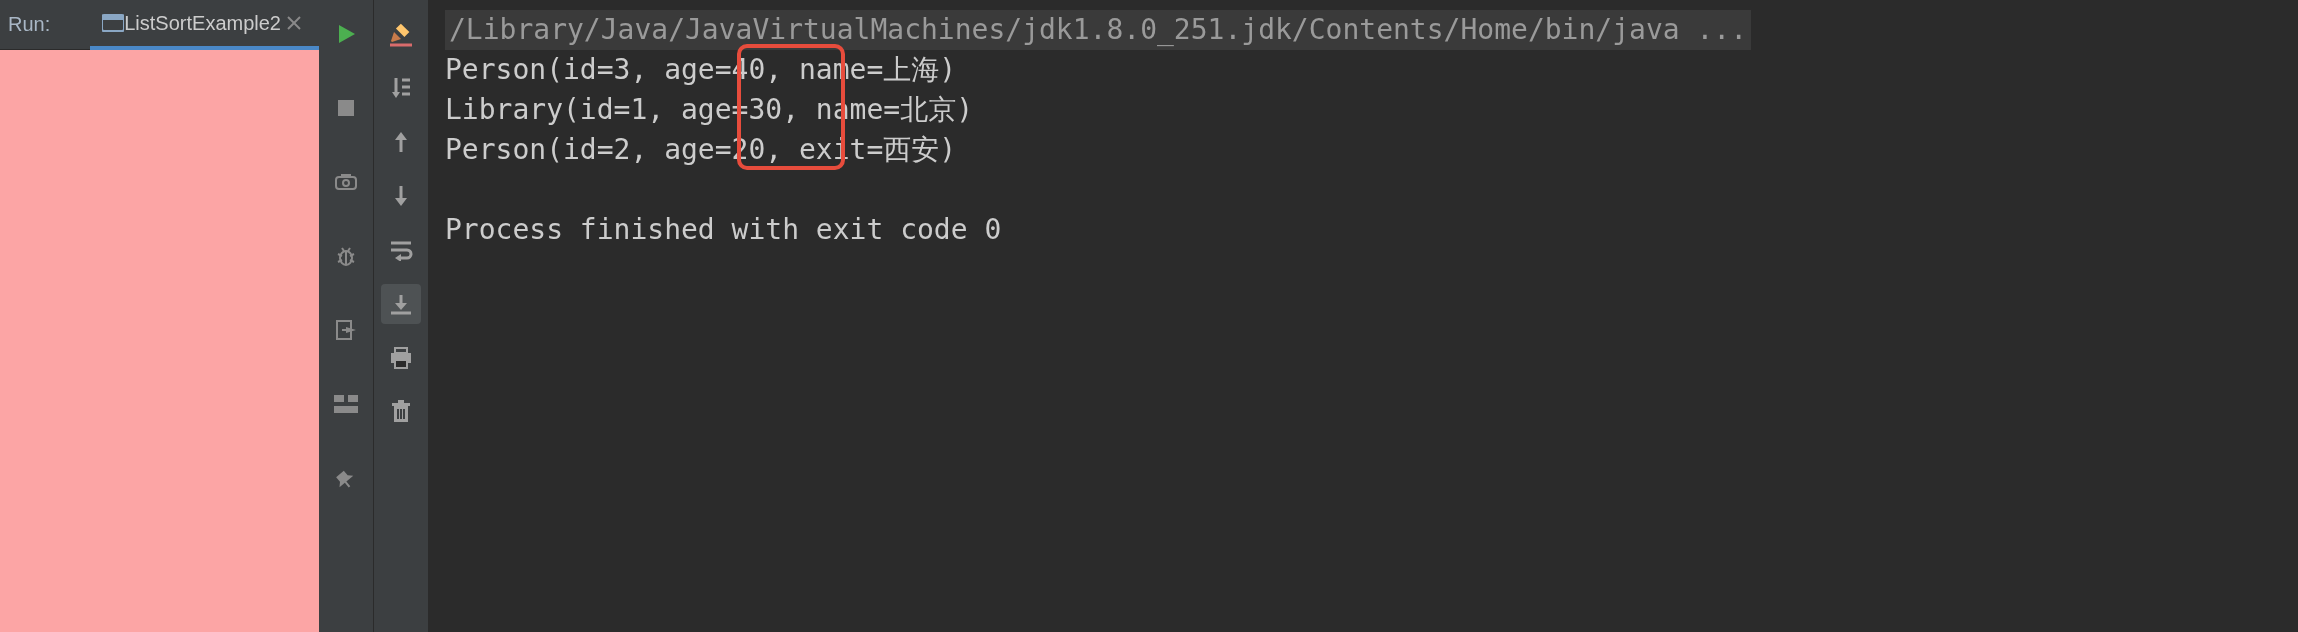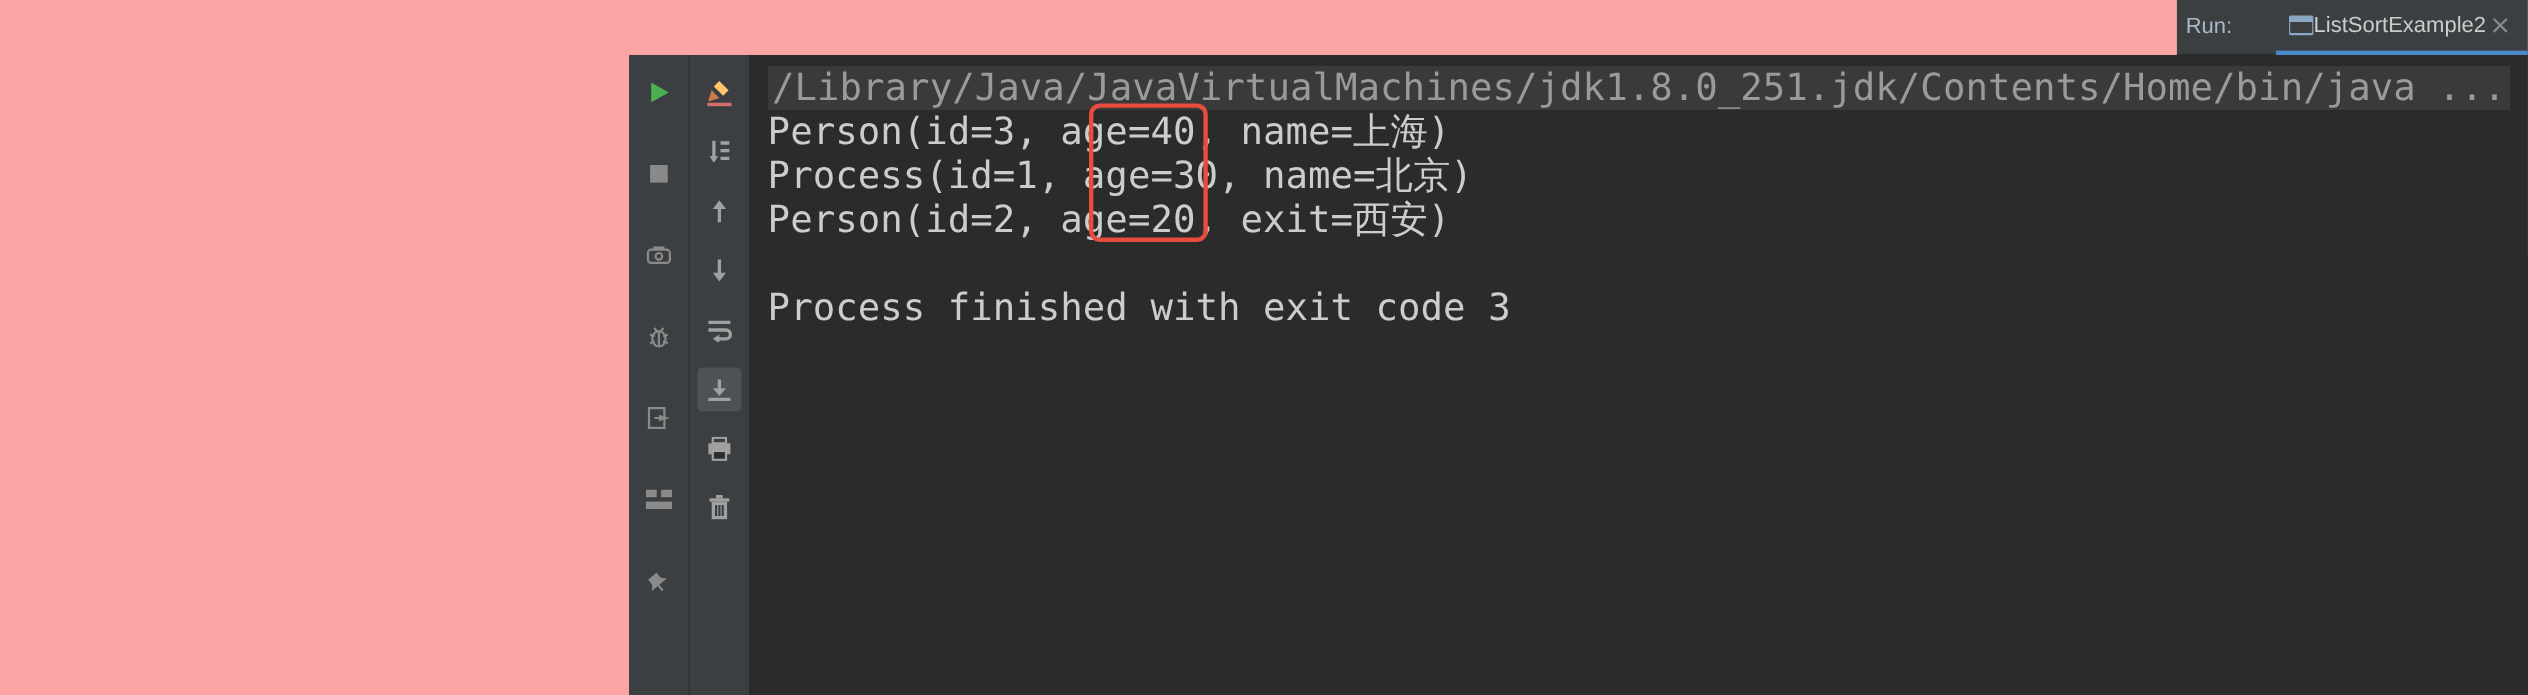--- a/index.html
+++ b/index.html
@@ -6,25 +6,24 @@
   html, body {
     width: 2298px;
     height: 632px;
     background: #2b2b2b;
     font-family: "Menlo", "Consolas", monospace;
     overflow: hidden;
     color: #bbbbbb;
   }
   .root {
     display: flex;
-    flex-direction: column;
+    flex-direction: row;
     width: 100%;
     height: 100%;
     background: #fca5a5;
-    align-items: flex-end;
   }
   .top-bar {
     height: 50px;
     display: flex;
     align-items: center;
     background: #3c3f41;
     border-bottom: 1px solid #2b2b2b;
     padding-left: 8px;
   }
   .run-label {
@@ -96,21 +95,21 @@
   .gutter-btn.active {
     background: #4e5254;
   }
   .console {
     flex: 1;
     padding: 10px 16px;
     background: #2b2b2b;
     position: relative;
   }
   .line {
-    font-size: 34px;
+    font-size: 28px;
     line-height: 40px;
     color: #cccccc;
     white-space: pre;
     font-family: "Menlo", "Consolas", monospace;
   }
   .cmd-line {
     background: #3a3a3a;
     color: #9a9a9a;
     display: inline-block;
     padding: 0 4px;
@@ -259,21 +258,21 @@
           <line x1="8" y1="9" x2="8" y2="19" stroke="#3c3f41" stroke-width="2"></line>
           <line x1="11" y1="9" x2="11" y2="19" stroke="#3c3f41" stroke-width="2"></line>
           <line x1="14" y1="9" x2="14" y2="19" stroke="#3c3f41" stroke-width="2"></line>
         </svg>
       </div>
     </div>
 
     <div class="console">
       <div class="line"><span class="cmd-line">/Library/Java/JavaVirtualMachines/jdk1.8.0_251.jdk/Contents/Home/bin/java ...</span></div>
       <div class="line">Person(id=3, age=40, name=上海)</div>
-      <div class="line">Process(id=1, age=30, name=北京)</div>
+      <div class="line">Library(id=1, age=30, name=北京)</div>
       <div class="line">Person(id=2, age=20, exit=西安)</div>
       <div class="spacer-line"></div>
-      <div class="line">Process finished with exit code 3</div>
+      <div class="line">Process finished with exit code 0</div>
 
       <div class="highlight-box" style="left:308px; top:44px; width:108px; height:126px;"></div>
     </div>
   </div>
 </div>
 
 </body></html>

